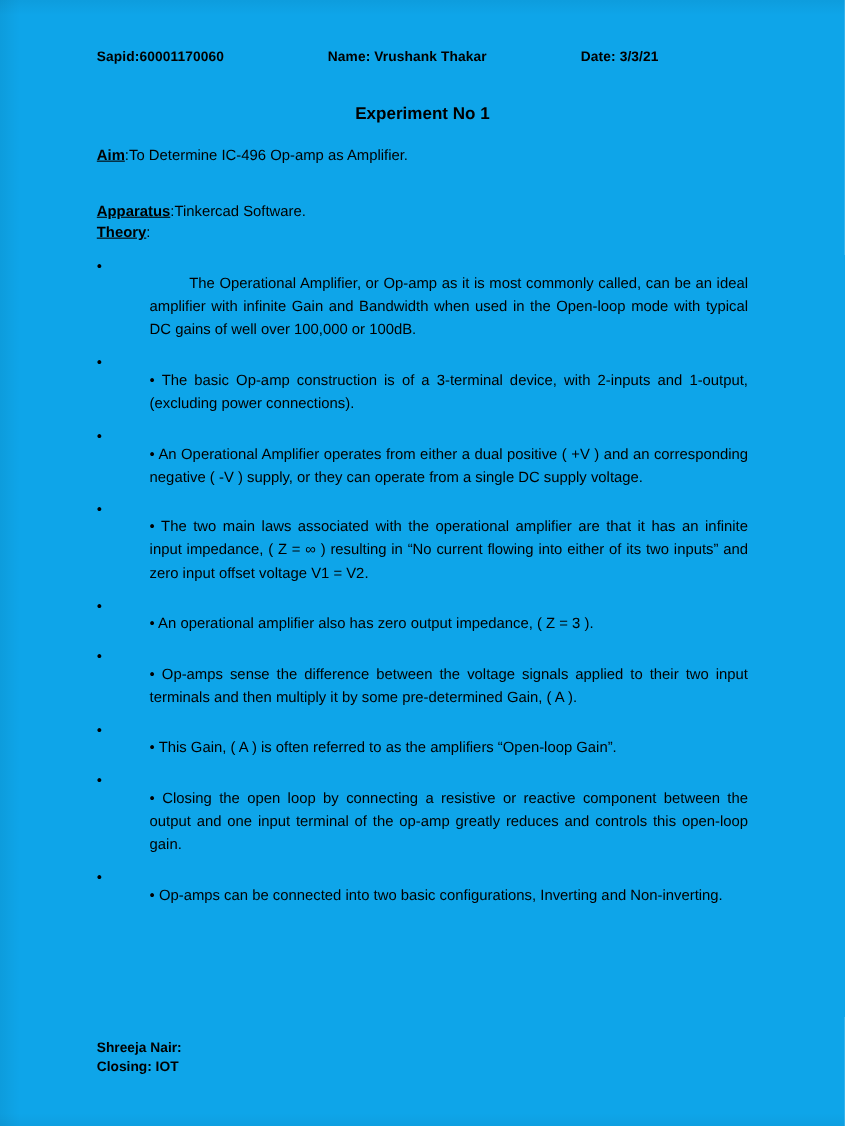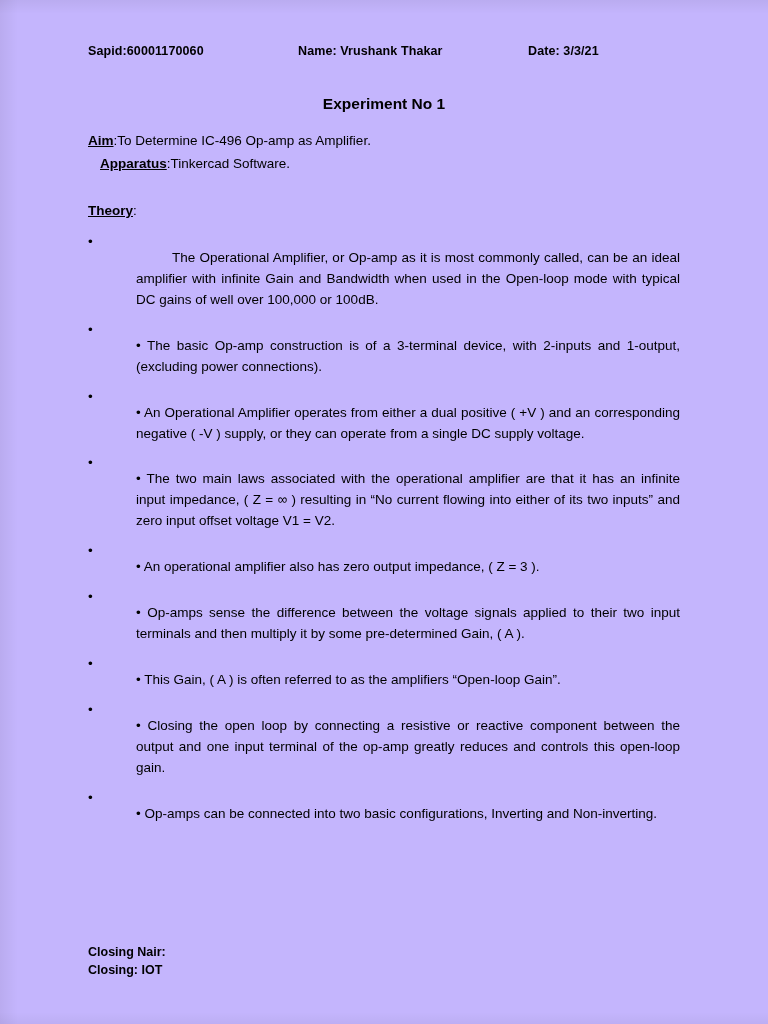--- a/index.html
+++ b/index.html
@@ -13,21 +13,21 @@
     font-family: "Liberation Sans", sans-serif;
     color: #000000;
     overflow: hidden;
   }
   .page {
     position: relative;
     width: 768px;
     height: 1024px;
     box-sizing: border-box;
     padding: 0;
-    background: #c4b5fd;
+    background: #0ea5e9;
   }
   .header-row {
     position: absolute;
     top: 44px;
     left: 88px;
     width: 592px;
     display: flex;
     flex-direction: row;
     font-size: 12.5px;
     font-weight: bold;
@@ -51,21 +51,21 @@
     position: absolute;
     left: 88px;
     width: 592px;
     font-size: 13.5px;
   }
   .field-line .label {
     font-weight: bold;
     text-decoration: underline;
   }
   .line-aim { top: 133px; }
-  .line-apparatus { top: 156px; margin-left: 12px; }
+  .line-apparatus { top: 184px; }
   .line-theory { top: 203px; }
 
   .bullets {
     position: absolute;
     top: 232px;
     left: 88px;
     width: 592px;
   }
   .bullet {
     position: relative;
@@ -187,17 +187,17 @@
       <div class="bullet-dot">•</div>
       <div class="bullet-text">• Closing the open loop by connecting a resistive or reactive component between the output and one input terminal of the op-amp greatly reduces and controls this open-loop gain.</div>
     </div>
     <div class="bullet">
       <div class="bullet-dot">•</div>
       <div class="bullet-text">• Op-amps can be connected into two basic configurations, Inverting and Non-inverting.</div>
     </div>
   </div>
 
   <div class="footer">
-    <div>Closing Nair:</div>
+    <div>Shreeja Nair:</div>
     <div>Closing: IOT</div>
   </div>
 
 </div>
 
 </body></html>

